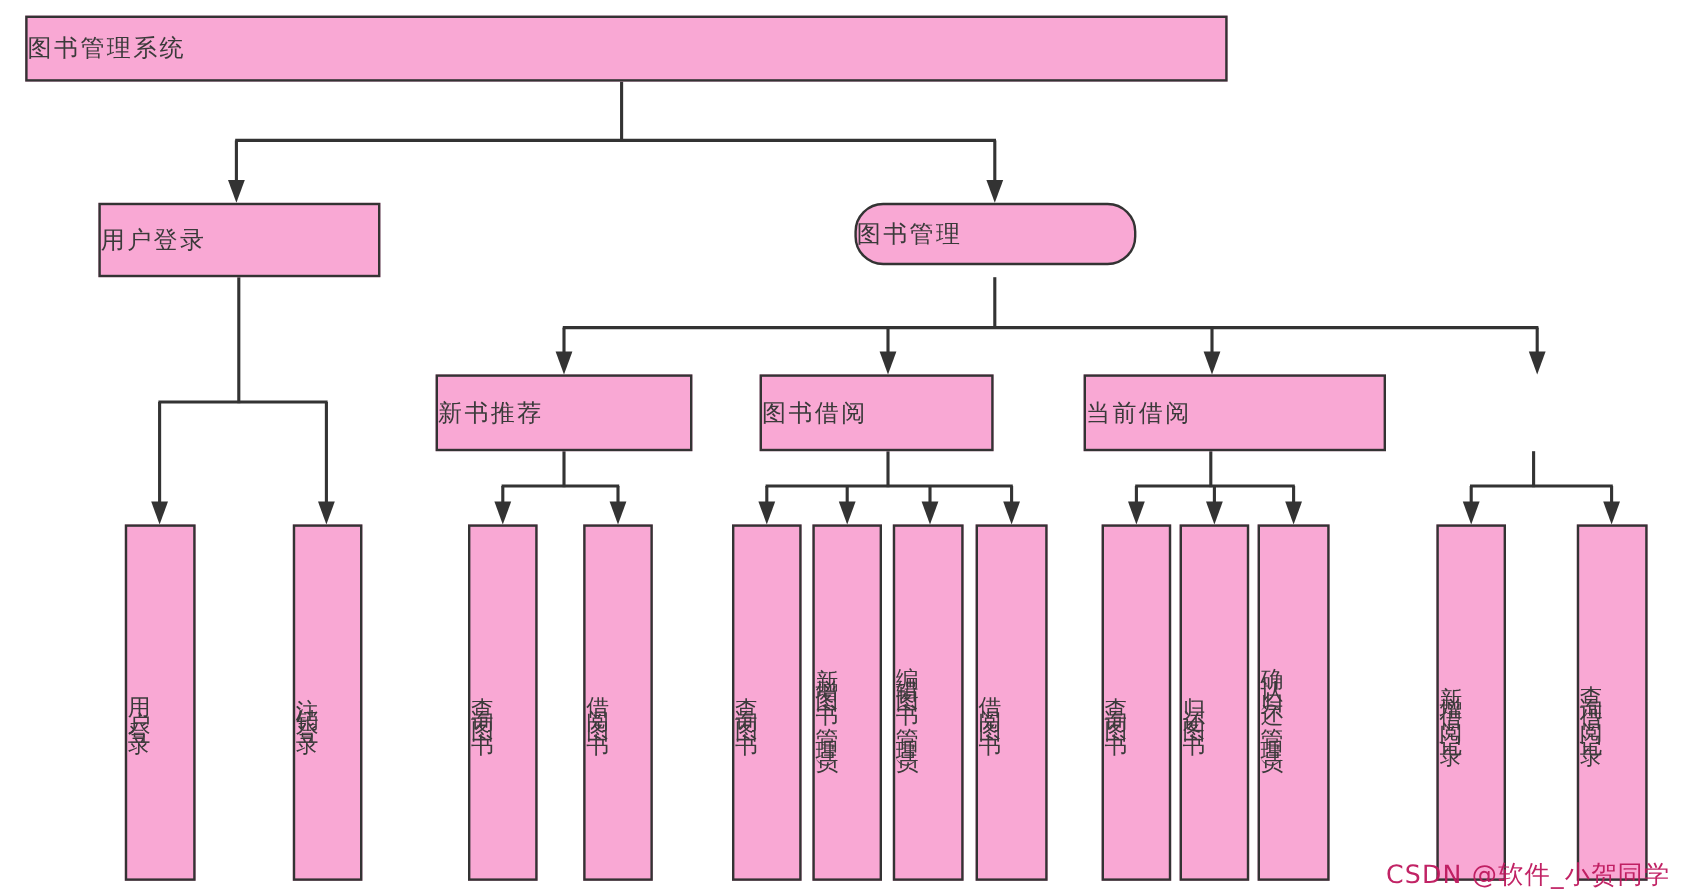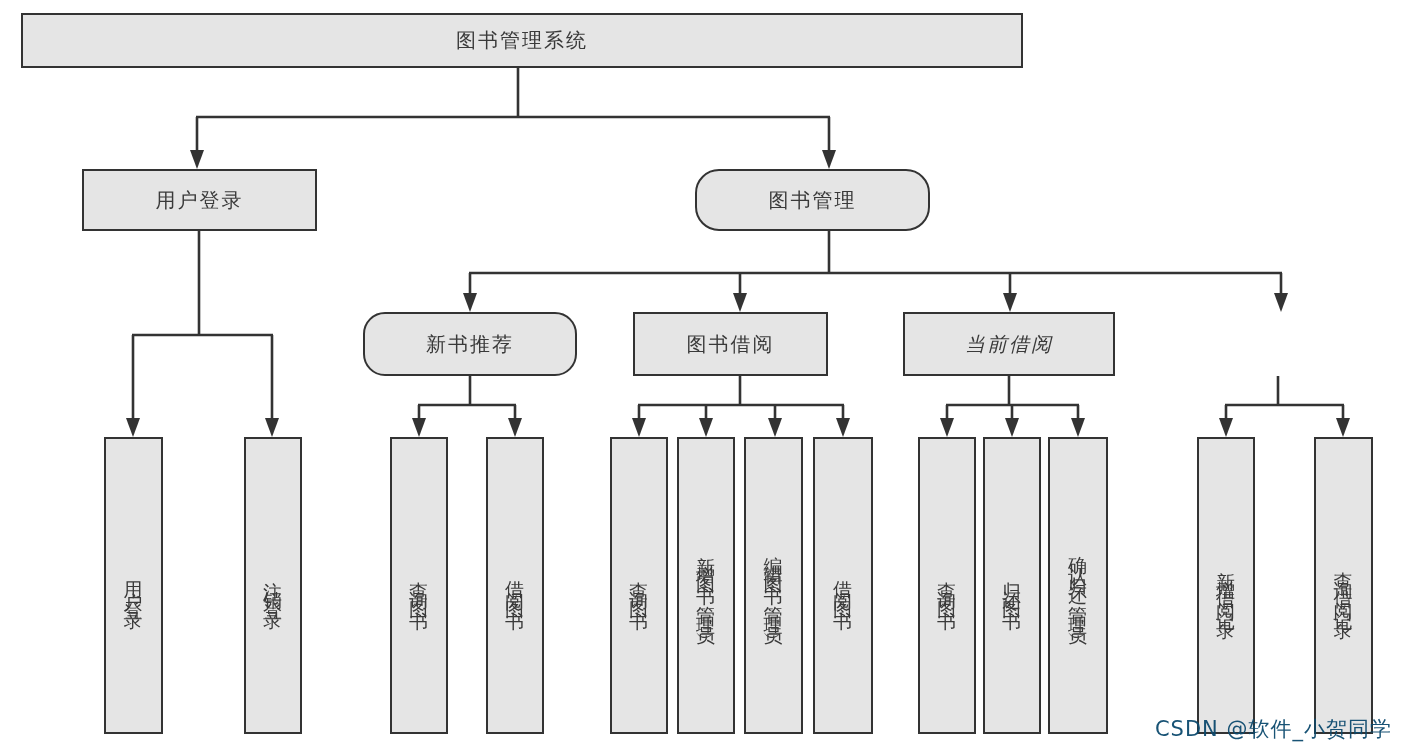--- a/index.html
+++ b/index.html
@@ -3,22 +3,22 @@
 <meta charset="utf-8">
 <style>
   html,body { margin:0; padding:0; background:#ffffff; }
   .canvas {
     position:relative; width:1405px; height:747px; background:#ffffff;
     font-family:"DejaVu Sans","Liberation Sans",sans-serif; color:#3a3a3a;
     overflow:hidden;
   }
   .connectors { position:absolute; left:0; top:0; z-index:1; }
   .node {
-    position:absolute; box-sizing:border-box; background:#e5e5e5;
-    border:2.5px solid #333333; display:flex; align-items:center; justify-content:center;
+    position:absolute; box-sizing:border-box; background:#f9a8d4;
+    border:2.5px solid #333333; display:flex; align-items:center; justify-content:flex-start;
     z-index:2;
   }
   .hlabel { font-size:20px; letter-spacing:2px; white-space:nowrap; }
   .leaf { z-index:2; }
   .vtext {
     writing-mode:vertical-rl; text-orientation:mixed;
     font-size:19px; letter-spacing:10px; line-height:1; white-space:nowrap;
   }
   .watermark {
     position:absolute; right:13px; bottom:4px; z-index:5;
@@ -86,31 +86,31 @@
       <polygon points="1336,418 1350,418 1343,437" fill="#333333"></polygon>
     </svg>
 
   <div class="node" style="left:21px; top:13px; width:1002px; height:55px;">
     <span class="hlabel">图书管理系统</span>
   </div>
 
   <div class="node" style="left:82px; top:169px; width:235px; height:62px;">
     <span class="hlabel">用户登录</span>
   </div>
-  <div class="node" style="left:695px; top:169px; width:235px; height:62px;border-radius:24px;">
+  <div class="node" style="left:712px; top:169px; width:235px; height:52px;border-radius:24px;">
     <span class="hlabel">图书管理</span>
   </div>
 
-  <div class="node" style="left:363px; top:312px; width:214px; height:64px;border-radius:22px;">
+  <div class="node" style="left:363px; top:312px; width:214px; height:64px;">
     <span class="hlabel">新书推荐</span>
   </div>
   <div class="node" style="left:633px; top:312px; width:195px; height:64px;">
     <span class="hlabel">图书借阅</span>
   </div>
-  <div class="node" style="left:903px; top:312px; width:212px; height:64px;font-style:italic;">
+  <div class="node" style="left:903px; top:312px; width:252px; height:64px;">
     <span class="hlabel">当前借阅</span>
   </div>
 
   <div class="node leaf" style="left:104px; top:437px; width:59px; height:297px;">
     <span class="vtext">用户登录</span>
   </div>
   <div class="node leaf" style="left:244px; top:437px; width:58px; height:297px;">
     <span class="vtext">注销登录</span>
   </div>
 
@@ -144,14 +144,14 @@
     <span class="vtext">确认归还（管理员）</span>
   </div>
 
   <div class="node leaf" style="left:1197px; top:437px; width:58px; height:297px;">
     <span class="vtext">新增借阅记录</span>
   </div>
   <div class="node leaf" style="left:1314px; top:437px; width:59px; height:297px;">
     <span class="vtext">查询借阅记录</span>
   </div>
 
-  <div class="watermark" style="color: #0c4a6e;">CSDN @软件_小贺同学</div>
+  <div class="watermark" style="color: #be185d;">CSDN @软件_小贺同学</div>
 </div>
 
 </body></html>

